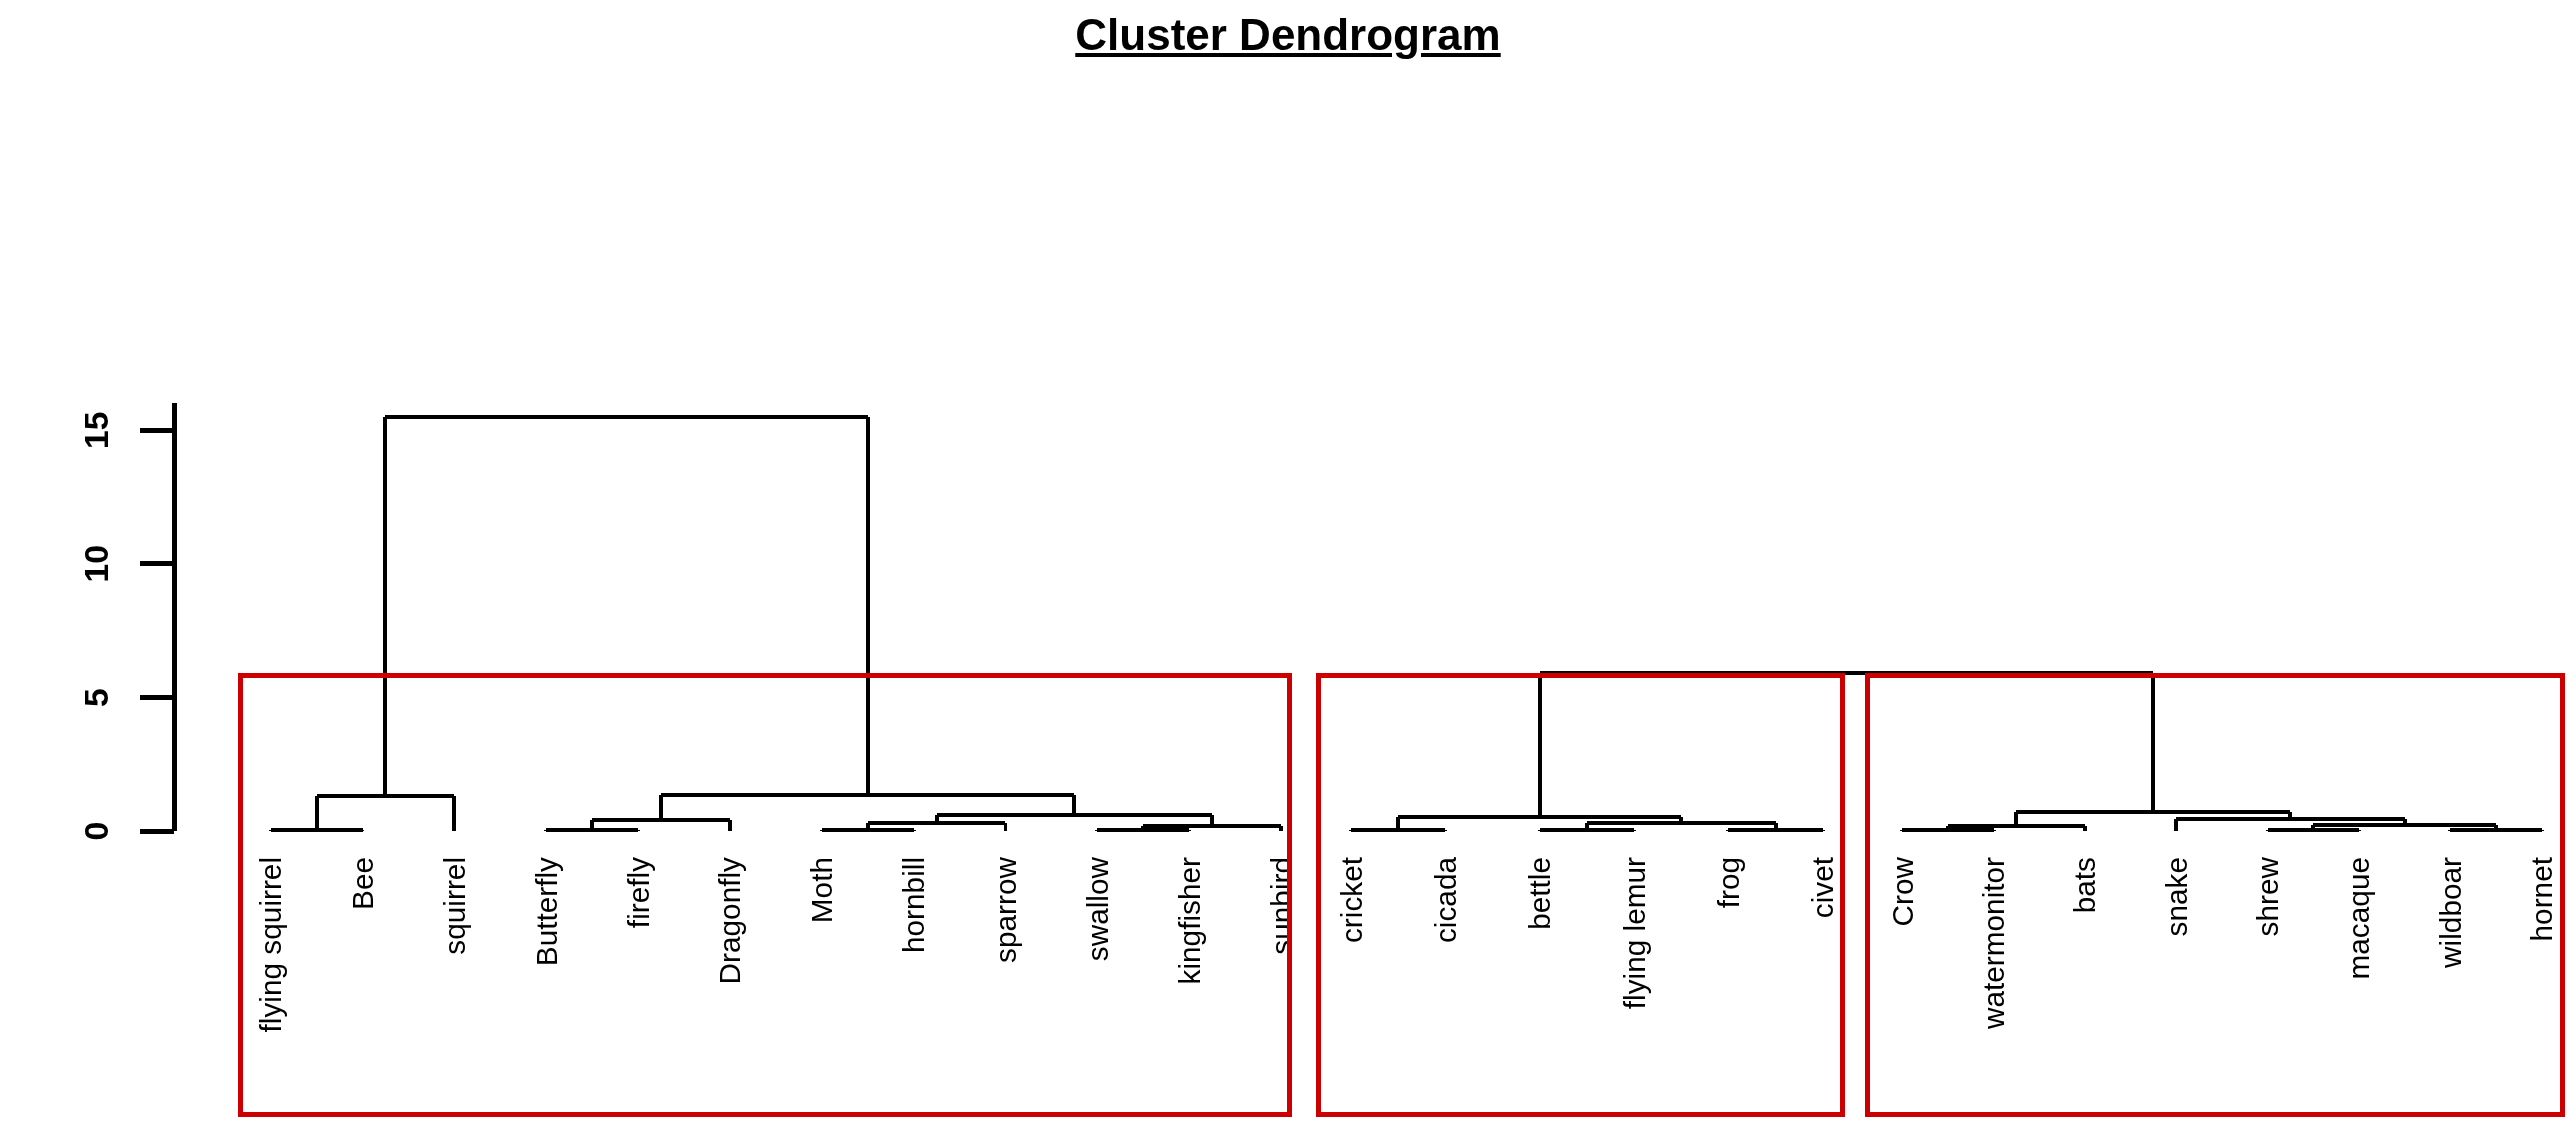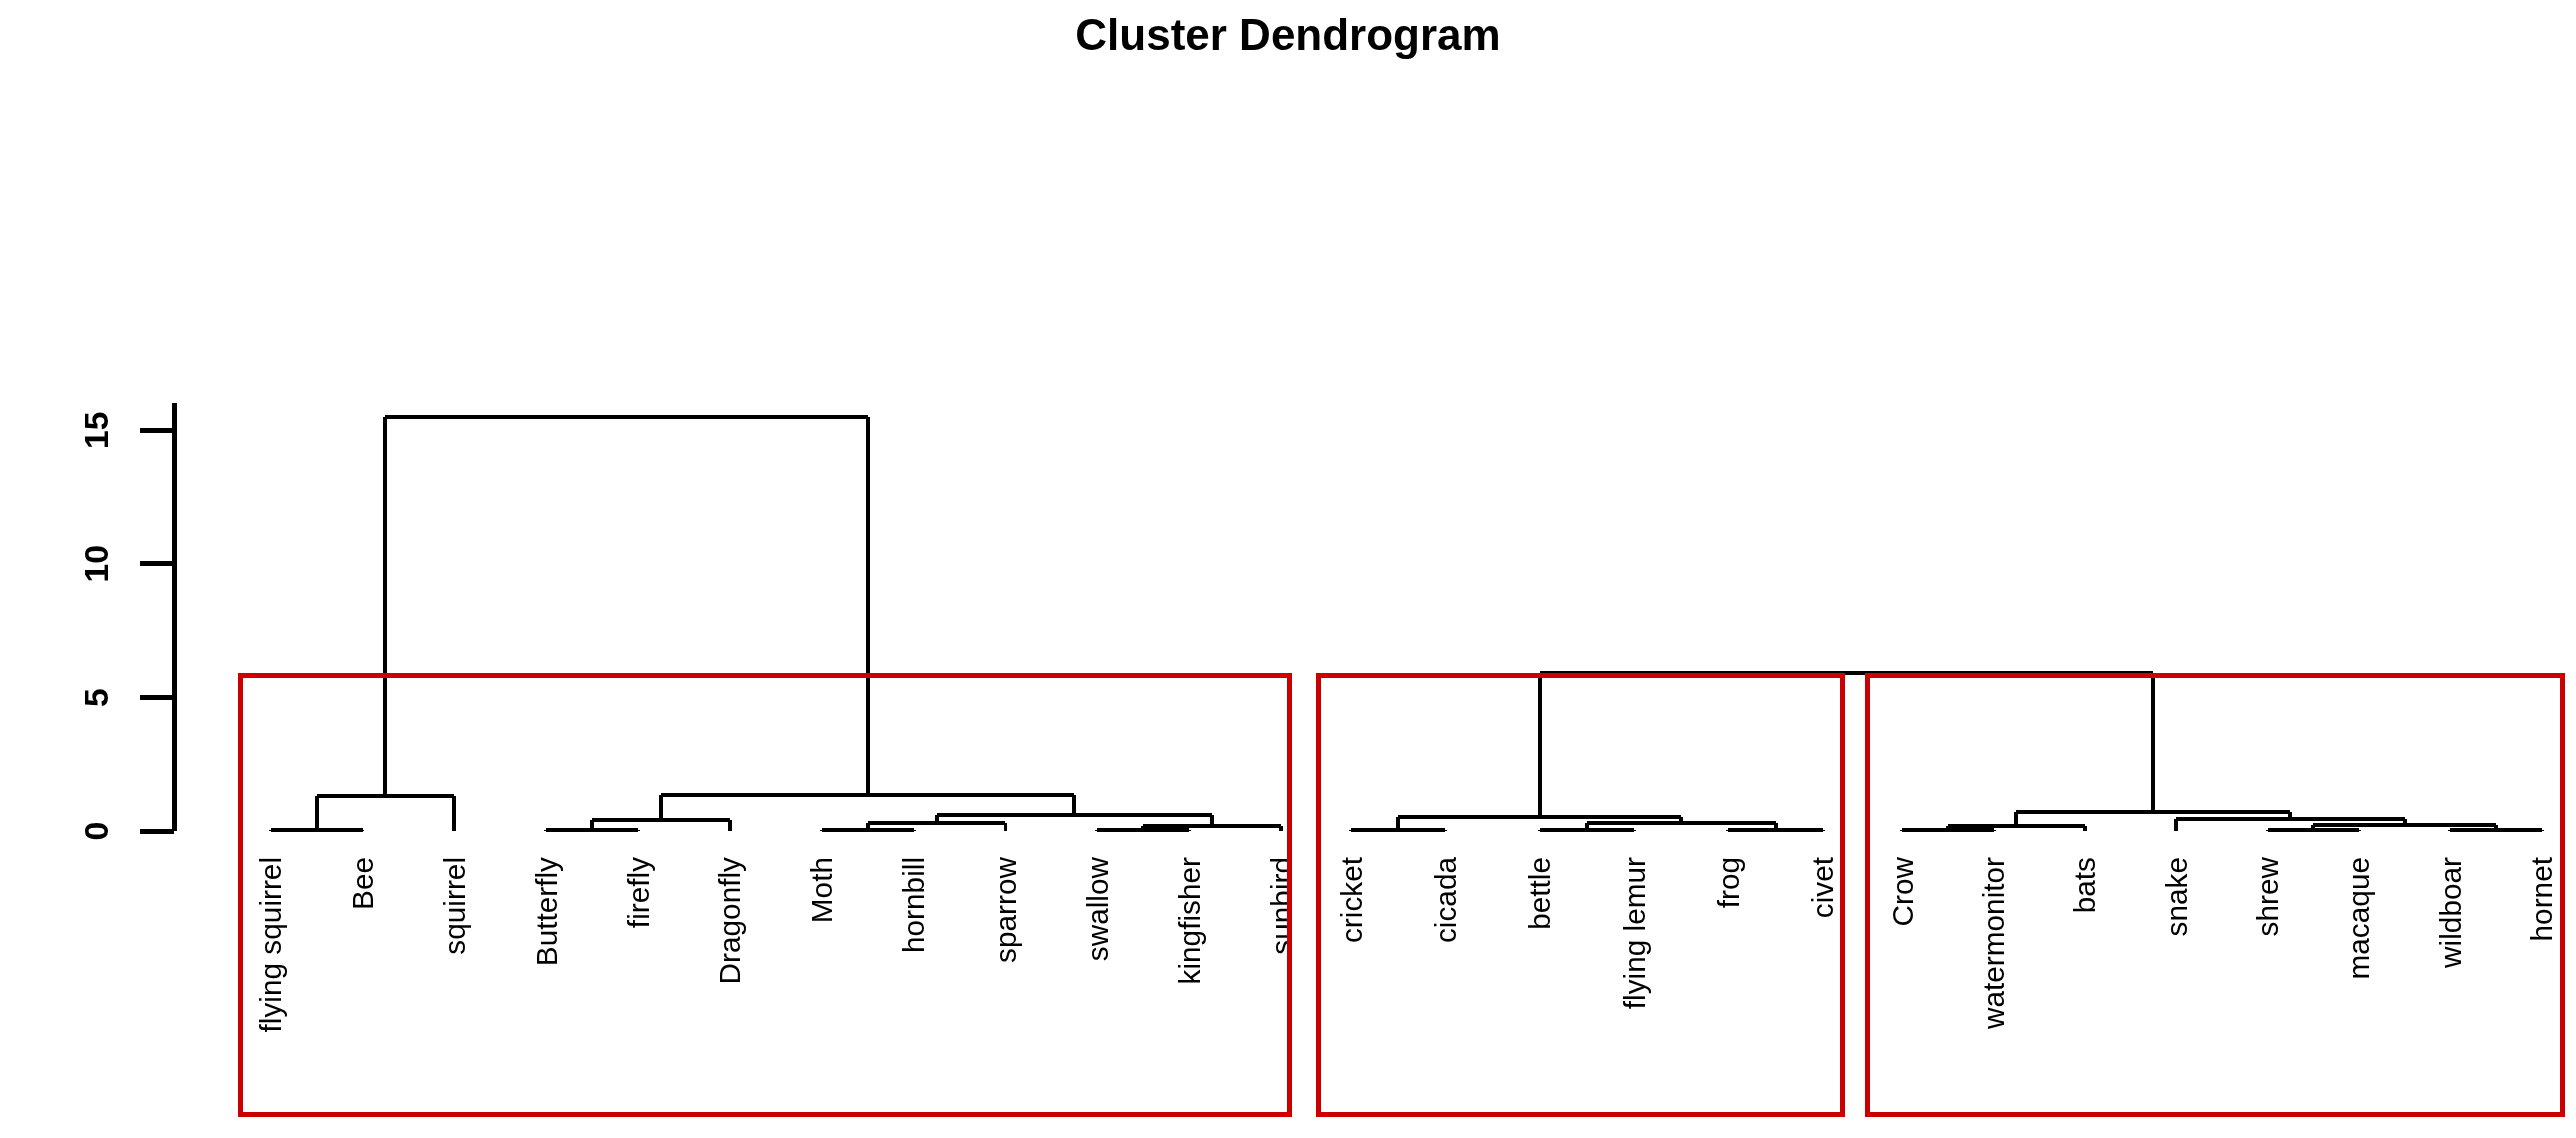--- a/index.html
+++ b/index.html
@@ -1,19 +1,19 @@
 <!DOCTYPE html>
 <html><head>
 <meta charset="utf-8">
 <style>
   html,body{margin:0;padding:0;background:#fff;}
   body{width:2576px;height:1138px;position:relative;font-family:"Liberation Sans",sans-serif;overflow:hidden;}
   #stage{position:absolute;left:0;top:0;width:2576px;height:1138px;}
   #title{position:absolute;left:0;top:10px;width:2576px;text-align:center;
-         font-size:44px;font-weight:bold;color:#000;letter-spacing:0px;}
+         font-size:44px;font-weight:bold;color:#000;letter-spacing:0px;text-decoration:underline;}
   svg{position:absolute;left:0;top:0;}
   .leaf-label{font-size:30px;fill:#000;font-family:"Liberation Sans",sans-serif;}
   .tick-label{font-size:34px;fill:#000;font-family:"Liberation Sans",sans-serif;font-weight:bold;}
 </style>
 </head>
 <body>
 
 <div id="stage">
 
   <div id="title">Cluster Dendrogram</div>

